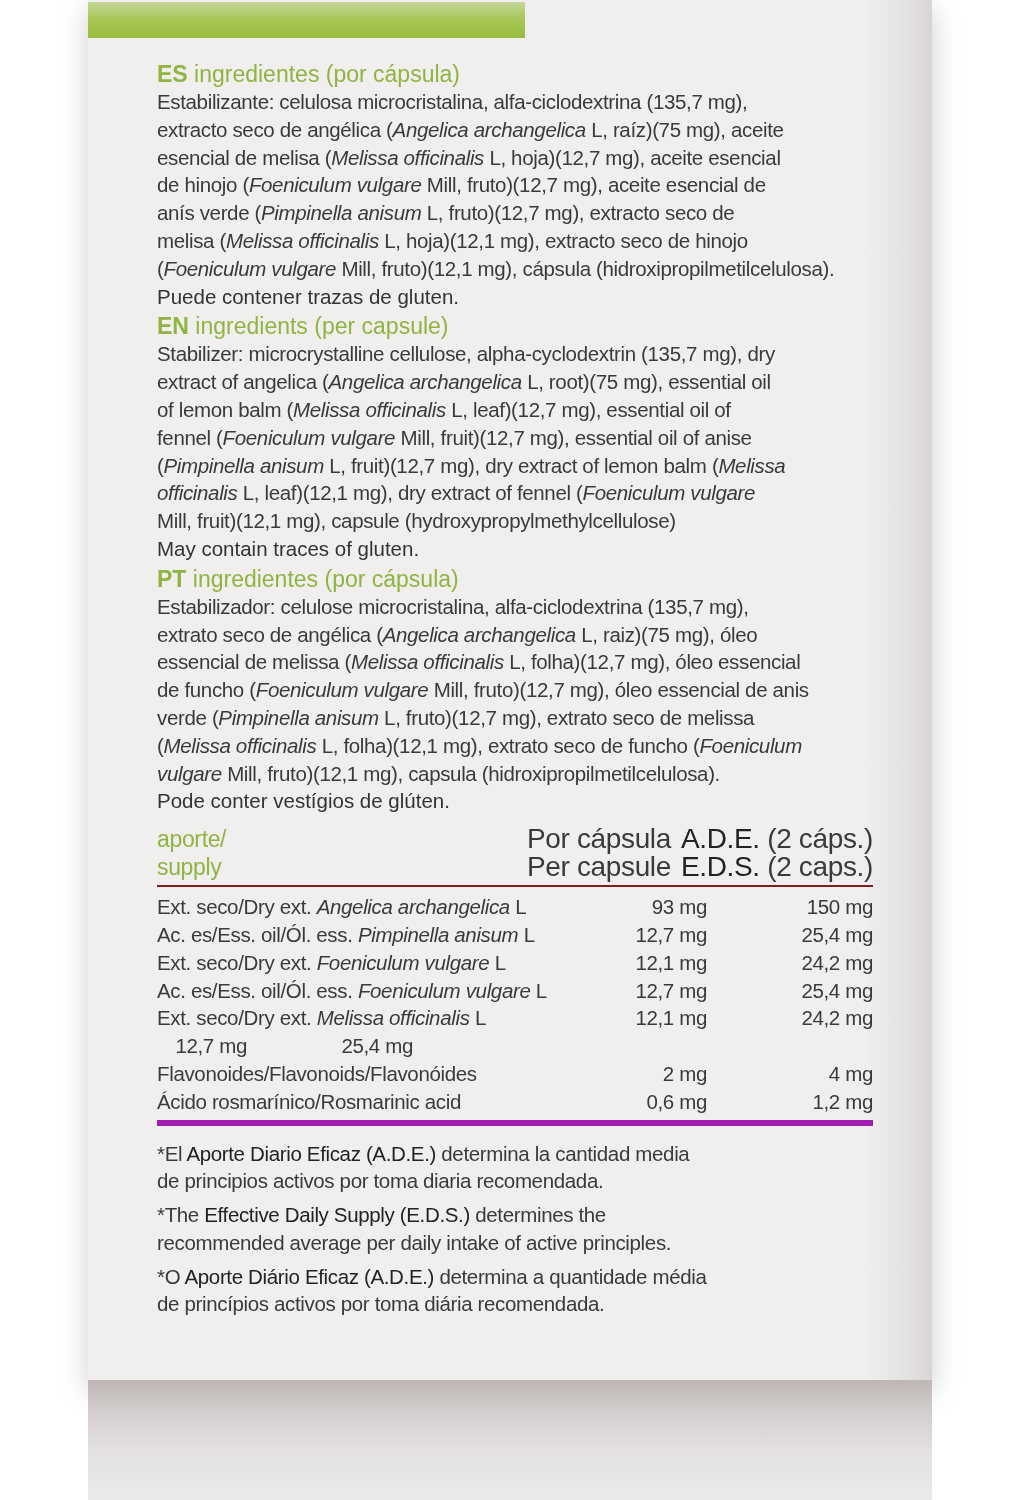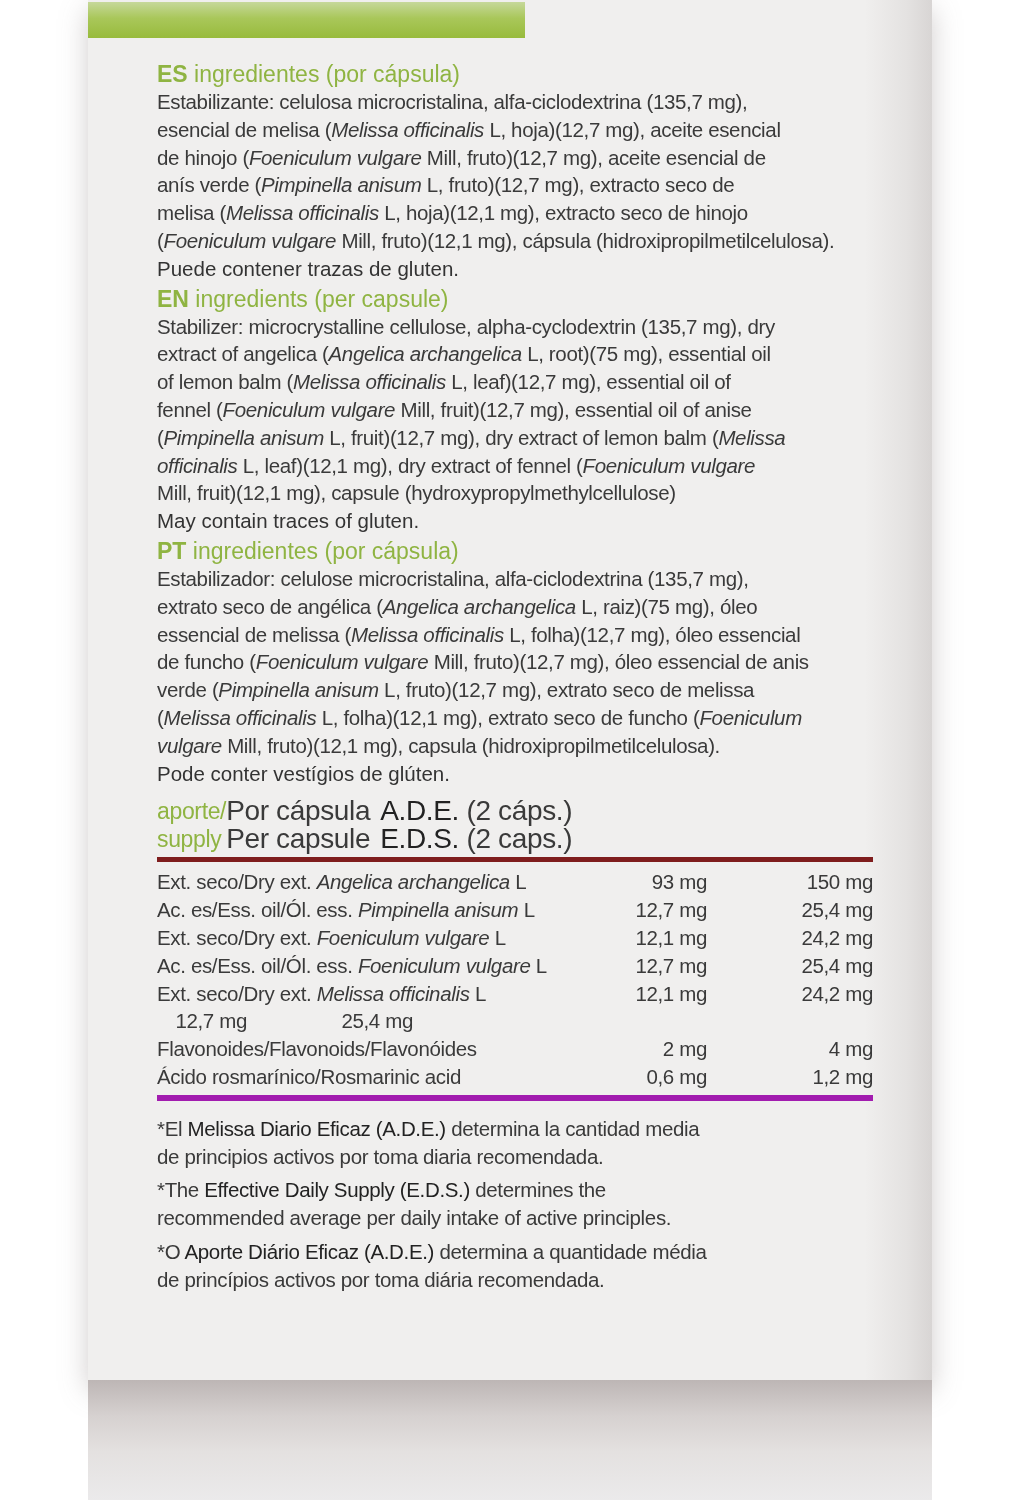--- a/index.html
+++ b/index.html
@@ -27,21 +27,21 @@
     .h {
       color: #8fb442; font-size: 23px; line-height: 28px; font-weight: normal; margin: 0;
       letter-spacing: 0;
     }
     .h b { font-weight: bold; }
     .para { margin: 0; }
     .para i { font-style: italic; }
     .warn { font-weight: normal; color: #333; letter-spacing: 0; }
     .section { margin-bottom: 2px; }
     .table { margin-top: 10px; width: 716px; }
-    .thead { display: flex; align-items: flex-start; padding-bottom: 4px; border-bottom: 5px solid #7f1d1d; }
+    .thead { display: flex; justify-content: space-between; align-items: flex-start; padding-bottom: 4px; border-bottom: 2px solid #7f1d1d; }
     .thead-left { color: #8fb442; font-size: 23px; line-height: 28px; }
     .thead-right { text-align: right; font-size: 28px; line-height: 28px; }
     .thead-right .col1 { display: inline-block; margin-right: 10px; }
     .tbody { padding-top: 6px; padding-bottom: 4px; border-bottom: 6px solid #a21caf; }
     .row { display: flex; height: 27.8px; align-items: center; }
     .row .name { width: 460px; white-space: nowrap; }
     .row .v1 { width: 90px; text-align: right; }
     .row .v2 { width: 166px; text-align: right; }
     .notes { margin-top: 14px; }
     .note { margin: 0 0 6px 0; }
@@ -52,20 +52,21 @@
 
 <div class="box"></div>
 <div class="box-lower"></div>
 <div class="green-bar"></div>
 
 <div class="content">
   <div id="sections">
       <div class="section">
         <div class="h"><b>ES</b> <span>ingredientes (por cápsula)</span></div>
         <div class="para">Estabilizante: celulosa microcristalina, alfa-ciclodextrina (135,7 mg),</div>
+        <div class="para">extracto seco de angélica (<i>Angelica archangelica</i> L, raíz)(75 mg), aceite</div>
         <div class="para">esencial de melisa (<i>Melissa officinalis</i> L, hoja)(12,7 mg), aceite esencial</div>
         <div class="para">de hinojo (<i>Foeniculum vulgare</i> Mill, fruto)(12,7 mg), aceite esencial de</div>
         <div class="para">anís verde (<i>Pimpinella anisum</i> L, fruto)(12,7 mg), extracto seco de</div>
         <div class="para">melisa (<i>Melissa officinalis</i> L, hoja)(12,1 mg), extracto seco de hinojo</div>
         <div class="para">(<i>Foeniculum vulgare</i> Mill, fruto)(12,1 mg), cápsula (hidroxipropilmetilcelulosa).</div>
         <div class="para warn">Puede contener trazas de gluten.</div>
       </div>
       <div class="section">
         <div class="h"><b>EN</b> <span>ingredients (per capsule)</span></div>
         <div class="para">Stabilizer: microcrystalline cellulose, alpha-cyclodextrin (135,7 mg), dry</div>
@@ -143,21 +144,21 @@
         <div class="row">
           <div class="name"><span>Ácido rosmarínico/Rosmarinic acid</span><i></i><span></span></div>
           <div class="v1">0,6 mg</div>
           <div class="v2">1,2 mg</div>
         </div>
       </div>
   </div>
 
   <div class="notes" id="notes">
       <div class="note">
-        <div><span>*El </span><b>Melissa Diario Eficaz (A.D.E.)</b><span> determina la cantidad media</span></div>
+        <div><span>*El </span><b>Aporte Diario Eficaz (A.D.E.)</b><span> determina la cantidad media</span></div>
         <div>de principios activos por toma diaria recomendada.</div>
       </div>
       <div class="note">
         <div><span>*The </span><b>Effective Daily Supply (E.D.S.)</b><span> determines the</span></div>
         <div>recommended average per daily intake of active principles.</div>
       </div>
       <div class="note">
         <div><span>*O </span><b>Aporte Diário Eficaz (A.D.E.)</b><span> determina a quantidade média</span></div>
         <div>de princípios activos por toma diária recomendada.</div>
       </div>

